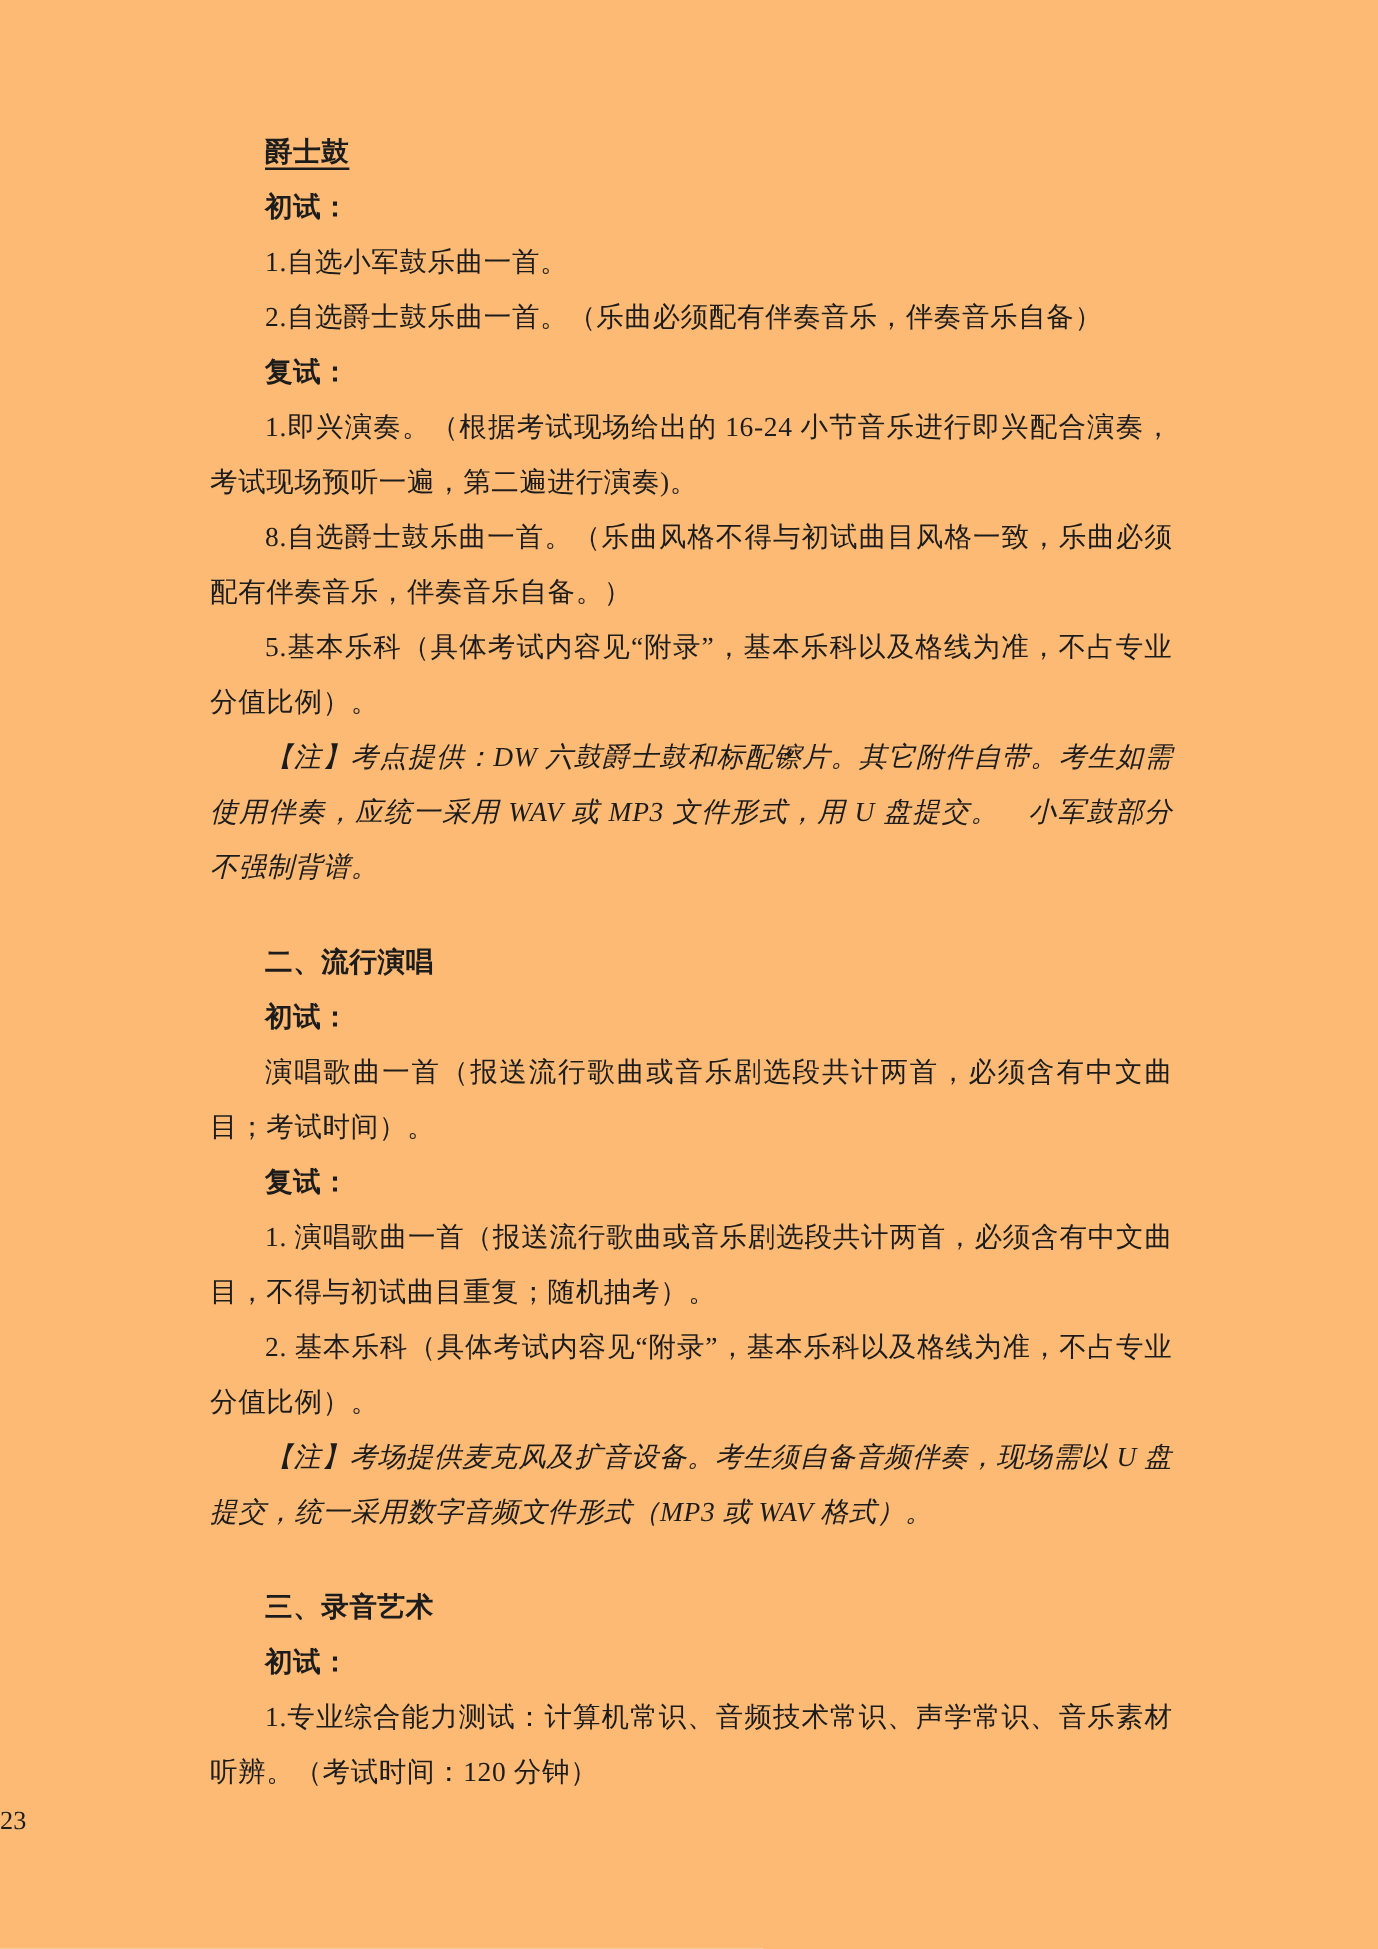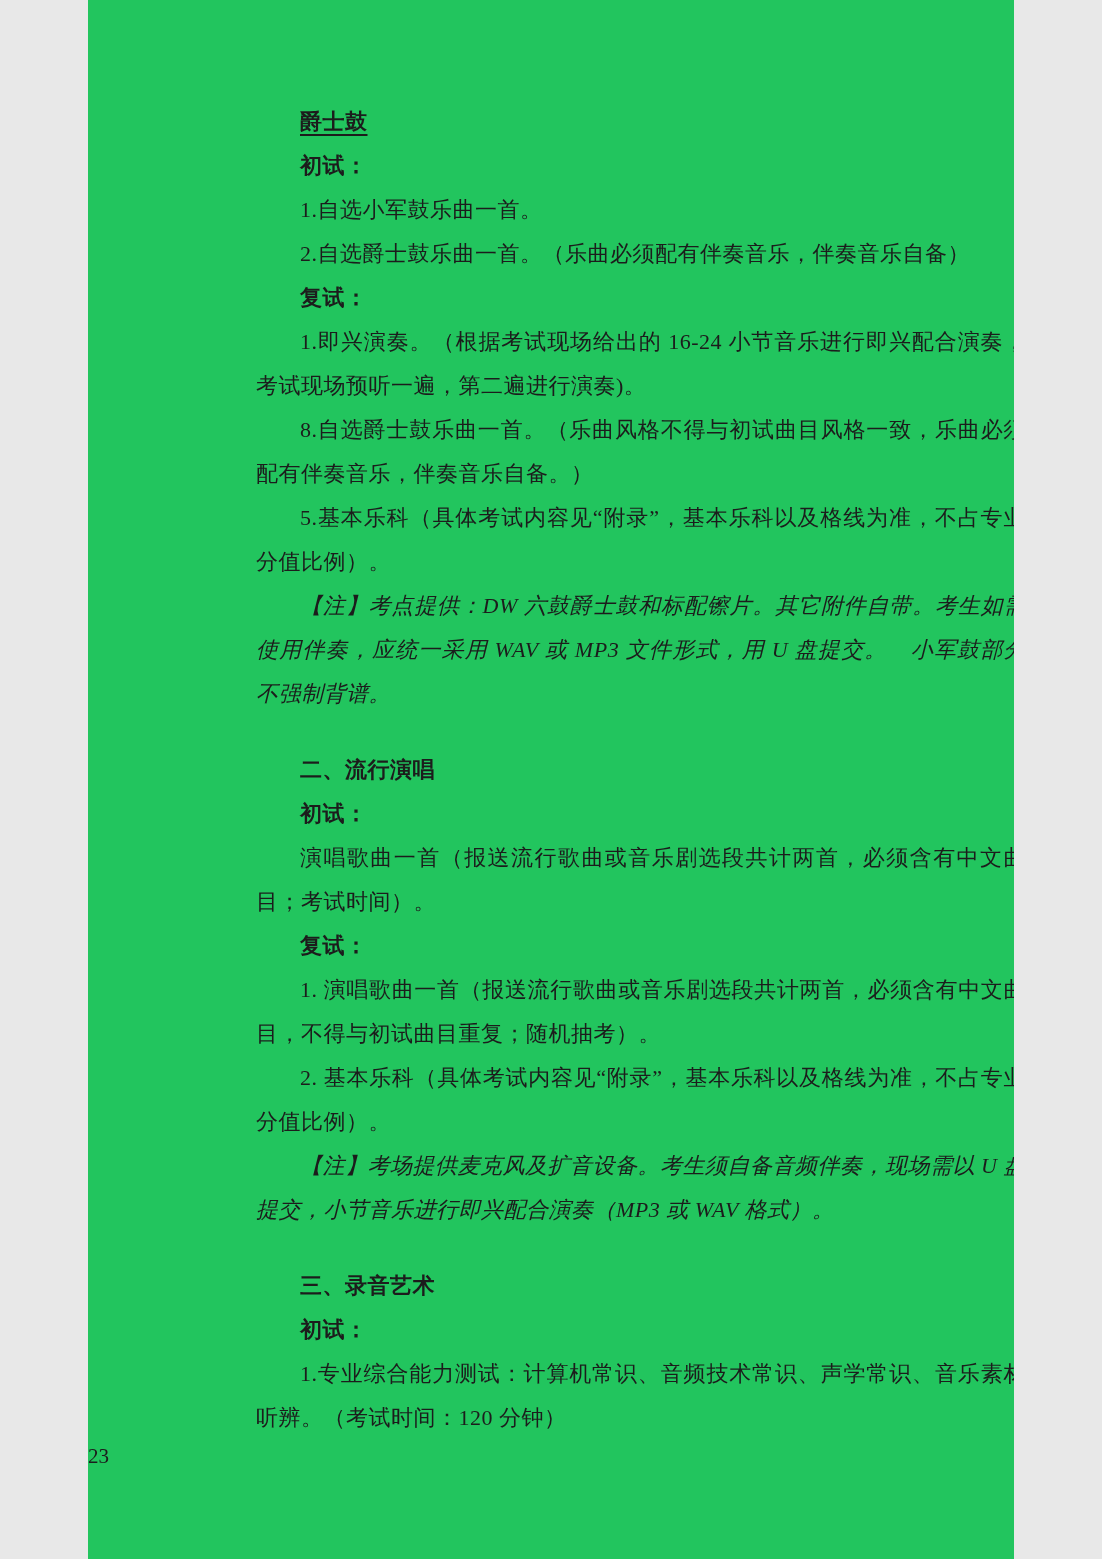--- a/index.html
+++ b/index.html
@@ -2,24 +2,24 @@
 <html lang="zh"><head>
 <meta charset="utf-8">
 <style>
   html, body {
     margin: 0;
     padding: 0;
     background: #e8e8e8;
   }
   .page {
     position: relative;
-    width: 926px;
+    width: 1102px;
     height: 1559px;
     margin: 0 auto;
-    background: #22c55e;
+    background: #fdba74;
     color: #1c1c1c;
     font-family: "Liberation Serif", "DejaVu Serif", serif;
     overflow: hidden;
   }
   .content {
     position: absolute;
     left: 168px;
     top: 100px;
     width: 770px;
   }
@@ -86,21 +86,21 @@
     <p class="note">【注】考点提供：DW 六鼓爵士鼓和标配镲片。其它附件自带。考生如需使用伴奏，应统一采用 WAV 或 MP3 文件形式，用 U 盘提交。　小军鼓部分不强制背谱。</p>
 
     <div class="spacer"></div>
 
     <p class="h-section">二、流行演唱</p>
     <p class="h-sub">初试：</p>
     <p>演唱歌曲一首（报送流行歌曲或音乐剧选段共计两首，必须含有中文曲目；考试时间）。</p>
     <p class="h-sub">复试：</p>
     <p>1. 演唱歌曲一首（报送流行歌曲或音乐剧选段共计两首，必须含有中文曲目，不得与初试曲目重复；随机抽考）。</p>
     <p>2. 基本乐科（具体考试内容见“附录”，基本乐科以及格线为准，不占专业分值比例）。</p>
-    <p class="note">【注】考场提供麦克风及扩音设备。考生须自备音频伴奏，现场需以 U 盘提交，小节音乐进行即兴配合演奏（MP3 或 WAV 格式）。</p>
+    <p class="note">【注】考场提供麦克风及扩音设备。考生须自备音频伴奏，现场需以 U 盘提交，统一采用数字音频文件形式（MP3 或 WAV 格式）。</p>
 
     <div class="spacer"></div>
 
     <p class="h-section">三、录音艺术</p>
     <p class="h-sub">初试：</p>
     <p>1.专业综合能力测试：计算机常识、音频技术常识、声学常识、音乐素材听辨。（考试时间：120 分钟）</p>
 
   </div>
 
   <div class="page-number">23</div>

